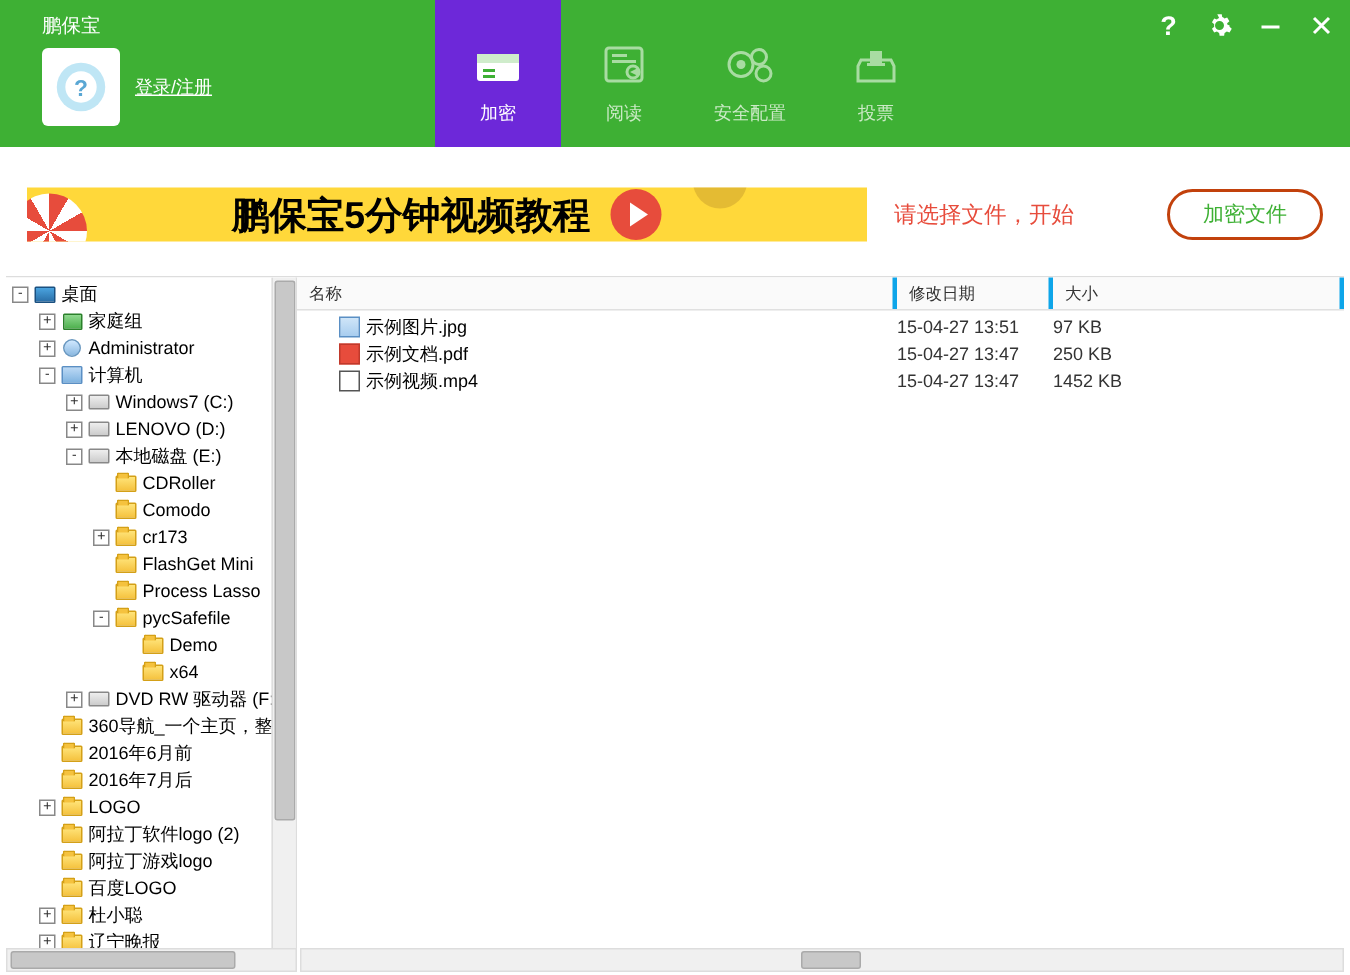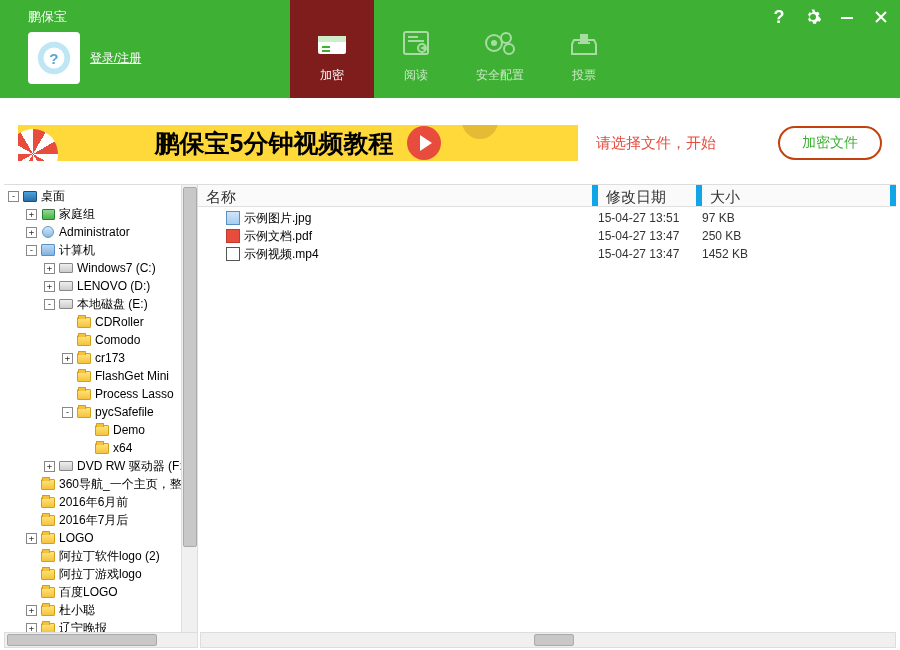--- a/index.html
+++ b/index.html
@@ -8,21 +8,21 @@
 .titlebar { height: 98px; background: #3eb034; display: flex; position: relative; }
 .titlebar-left { padding: 8px 28px; display: flex; flex-direction: column; }
 .app-title { color: #fff; font-size: 13px; margin-bottom: 4px; }
 .avatar-row { display: flex; align-items: center; gap: 10px; margin-top: 2px; }
 .avatar { width: 52px; height: 52px; background: #fff; border-radius: 4px; display: flex; align-items: center; justify-content: center; }
 .avatar svg { width: 38px; height: 38px; }
 .login-link { color: #fff; font-size: 12px; text-decoration: underline; cursor: pointer; }
 
 .nav-tabs { display: flex; position: absolute; left: 290px; top: 0; height: 98px; }
 .nav-tab { width: 84px; display: flex; flex-direction: column; align-items: center; justify-content: flex-end; padding-bottom: 14px; gap: 8px; cursor: pointer; }
-.nav-tab.active { background: #7f1d1d; }
+.nav-tab.active { background: #6d28d9; }
 .nav-tab-icon { width: 36px; height: 32px; display: flex; align-items: center; justify-content: center; }
 .nav-tab-label { color: #cceac7; font-size: 12px; }
 .nav-tab.active .nav-tab-label { color: #fff; }
 
 .window-controls { position: absolute; right: 8px; top: 6px; display: flex; gap: 12px; align-items: center; }
 .wc { width: 22px; height: 22px; display: flex; align-items: center; justify-content: center; cursor: pointer; color: #fff; font-size: 18px; font-weight: bold; }
 
 .search-wrap { position: absolute; right: 14px; bottom: 14px; }
 .search-box { width: 172px; height: 26px; border-radius: 13px; background: #fff; border: none; padding: 0 12px 0 30px; font-size: 11px; color: #999; outline: none; }
 .search-icon-pos { position: absolute; left: 9px; top: 5px; color: #999; }
@@ -51,21 +51,21 @@
 .folder-i::before { content: ""; position: absolute; top: -3px; left: 0; width: 6px; height: 3px; background: #f5c23e; border: 1px solid #d4a017; border-bottom: none; border-radius: 1px 1px 0 0; }
 .drive-i { width: 14px; height: 10px; background: linear-gradient(#eee, #ccc); border: 1px solid #888; border-radius: 1px; }
 .comp-i { width: 14px; height: 12px; background: linear-gradient(#bcd9f5, #7fb3e0); border: 1px solid #5a8fc4; border-radius: 1px; }
 .desk-i { width: 14px; height: 11px; background: linear-gradient(#4aa3df, #2a6fa8); border: 1px solid #1a5080; border-radius: 1px; }
 .home-i { width: 13px; height: 11px; background: linear-gradient(#8fd98f,#4eb04e); border:1px solid #2a802a; border-radius:1px; }
 .user-i { width: 12px; height: 12px; border-radius: 50%; background: linear-gradient(#d0e8ff,#8ab8e0); border:1px solid #6a98c0; }
 .tlabel { font-size: 12px; color: #000; }
 
 .file-panel { flex: 1; position: relative; background: #fff; }
 .file-header { display: flex; height: 22px; border-bottom: 1px solid #e0e0e0; background: #fafafa; }
-.fh { padding: 3px 8px; font-size: 15px; color: #333; border-right: 6px solid #0ea5e9; }
+.fh { padding: 3px 8px; font-size: 11px; color: #333; border-right: 3px solid #0ea5e9; }
 .fh-name { width: 400px; }
 .fh-date { width: 104px; }
 .fh-size { flex: 1; }
 .file-rows { padding-top: 2px; }
 .fr { display: flex; height: 18px; align-items: center; cursor: pointer; }
 .fr-name { width: 400px; padding-left: 28px; display: flex; align-items: center; gap: 4px; }
 .fr-date { width: 104px; color: #333; }
 .fr-size { flex: 1; color: #333; }
 .ficon { width: 14px; height: 14px; border: 1px solid #888; background: #fff; display: inline-flex; align-items: center; justify-content: center; font-size: 8px; }
 .ficon.jpg { border-color: #5a8fc4; background: linear-gradient(#cfe5f8,#a8cdef); }

